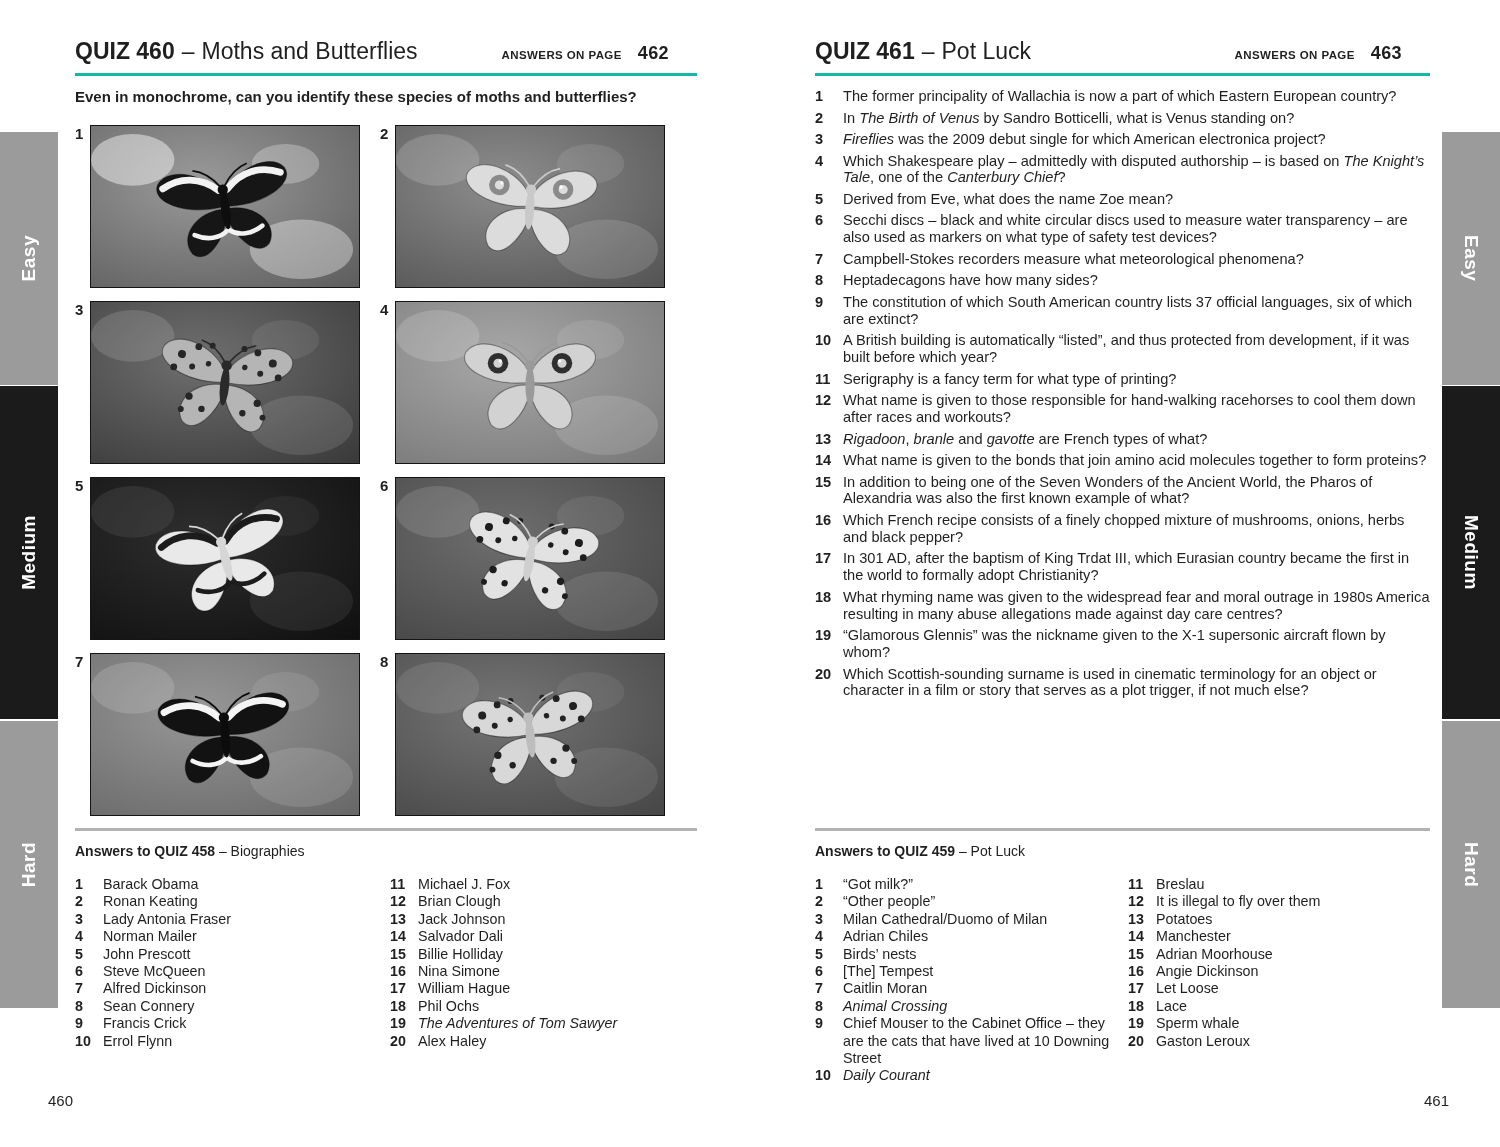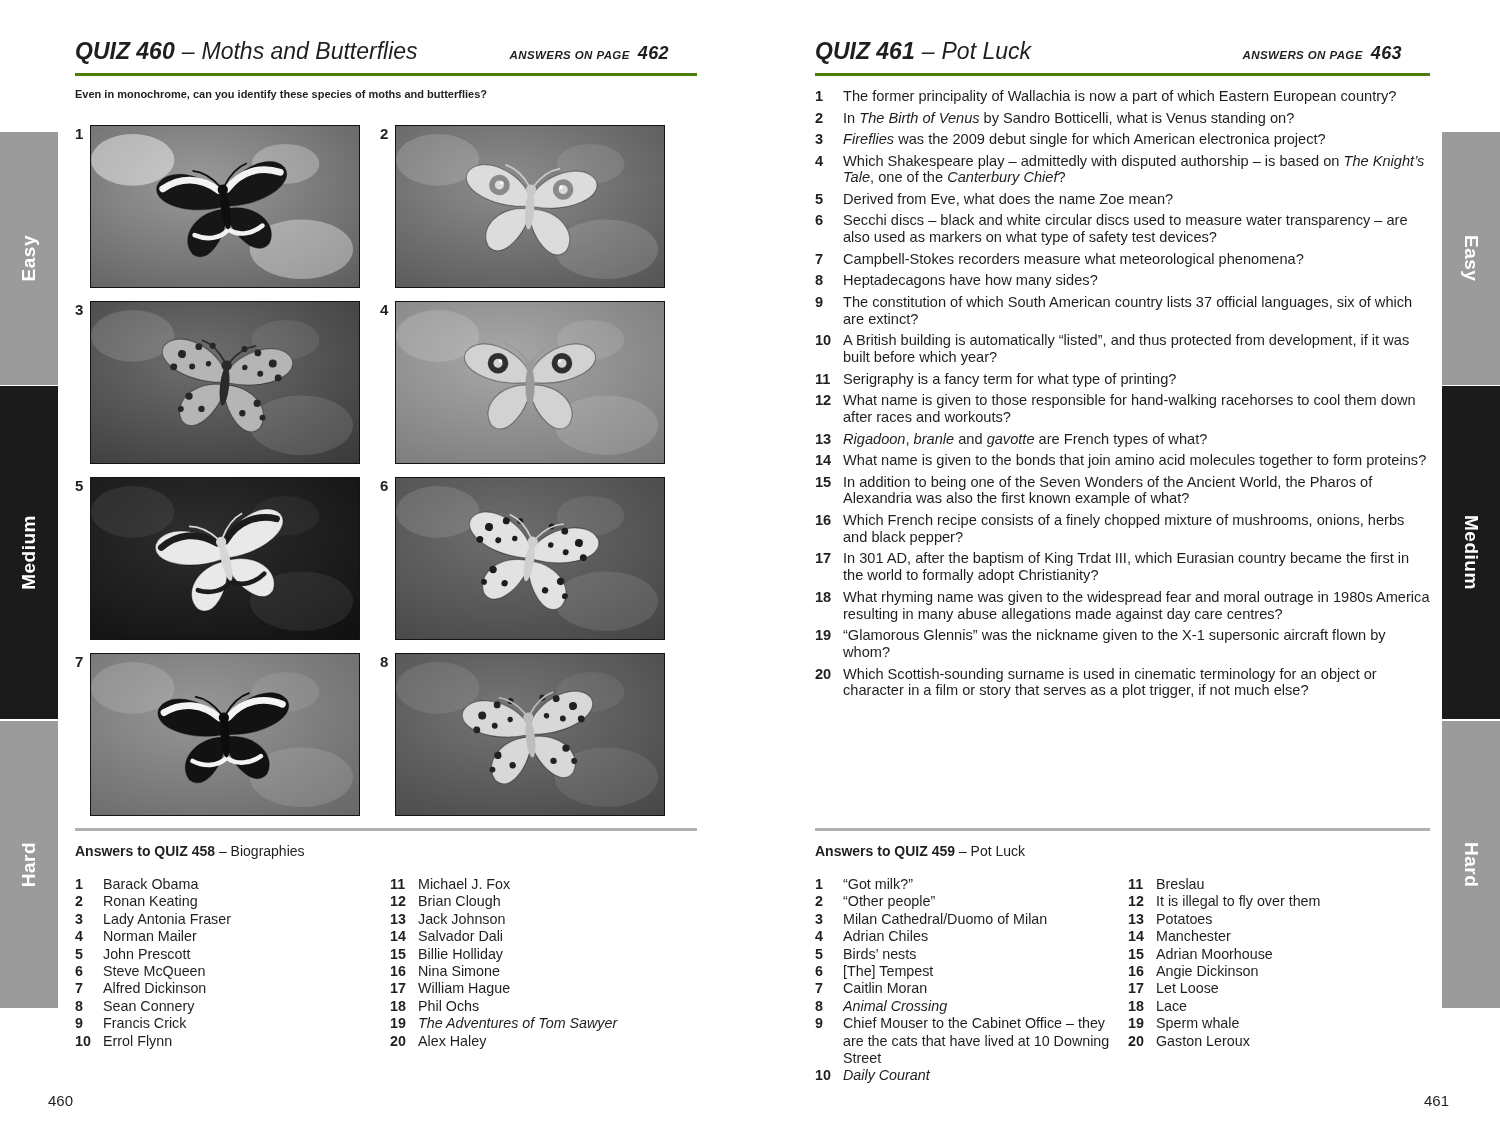--- a/index.html
+++ b/index.html
@@ -12,32 +12,32 @@
 
   
   .tab{position:absolute;width:58px;display:flex;align-items:center;justify-content:center;}
   .tab span{color:#fff;font-size:19px;font-weight:600;letter-spacing:.5px;}
   .tab.left span{writing-mode:vertical-rl;transform:rotate(180deg);}
   .tab.right span{writing-mode:vertical-rl;}
 
   
   .page-header{
     position:absolute;top:38px;display:flex;justify-content:space-between;
-    align-items:baseline;border-bottom:3px solid #4d7c0f;padding-bottom:8px;font-style:italic;
+    align-items:baseline;border-bottom:3px solid #14b8a6;padding-bottom:8px;
   }
   .page-header.lp{left:75px;width:622px;}
   .page-header.rp{left:815px;width:615px;}
   .qtitle{font-size:23px;font-weight:700;white-space:nowrap;}
   .qtitle .qdash{font-weight:400;margin:0 7px;}
   .qtitle .qname{font-weight:400;}
   .ansref{font-size:11.5px;font-weight:700;letter-spacing:.4px;padding-right:28px;white-space:nowrap;}
-  .ansref .anspage{font-size:18px;margin-left:8px;}
+  .ansref .anspage{font-size:18px;margin-left:16px;}
 
   
-  .intro{position:absolute;left:75px;top:88px;width:622px;font-size:11px;font-weight:700;margin:0;}
+  .intro{position:absolute;left:75px;top:88px;width:622px;font-size:15px;font-weight:700;margin:0;}
   .photo-grid{
     position:absolute;left:75px;top:125px;width:625px;
     display:grid;grid-template-columns:285px 285px;column-gap:20px;row-gap:13px;
   }
   .photo-cell{display:flex;}
   .photo-num{width:15px;font-weight:700;font-size:15px;line-height:1;padding-top:1px;}
   .photo{
     width:270px;height:163px;border:1.5px solid #141414;box-sizing:border-box;
     background:#777;overflow:hidden;
   }

